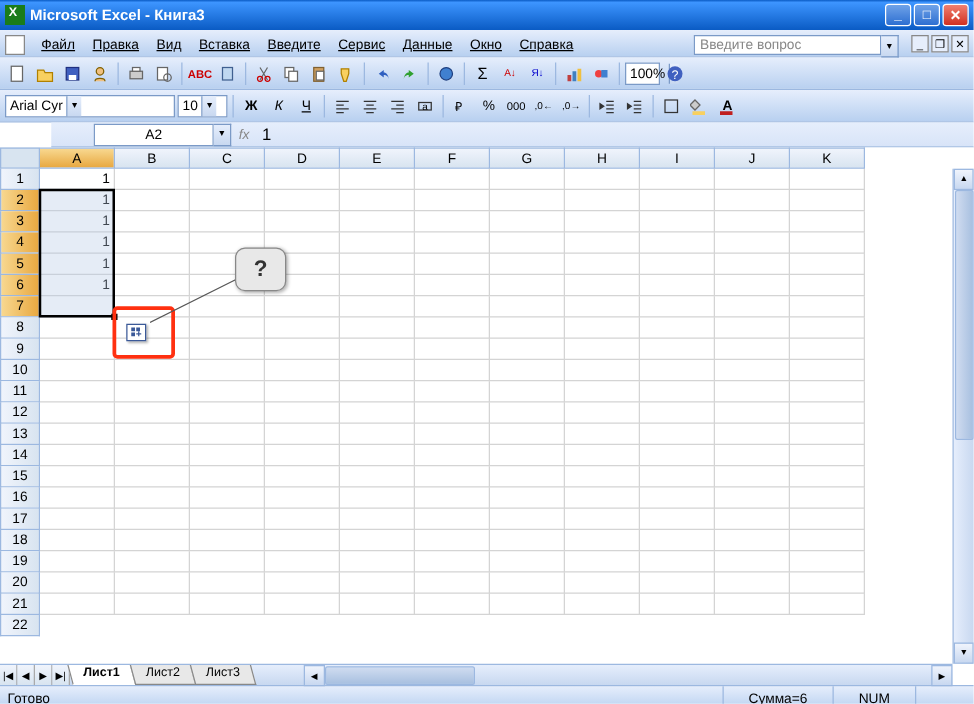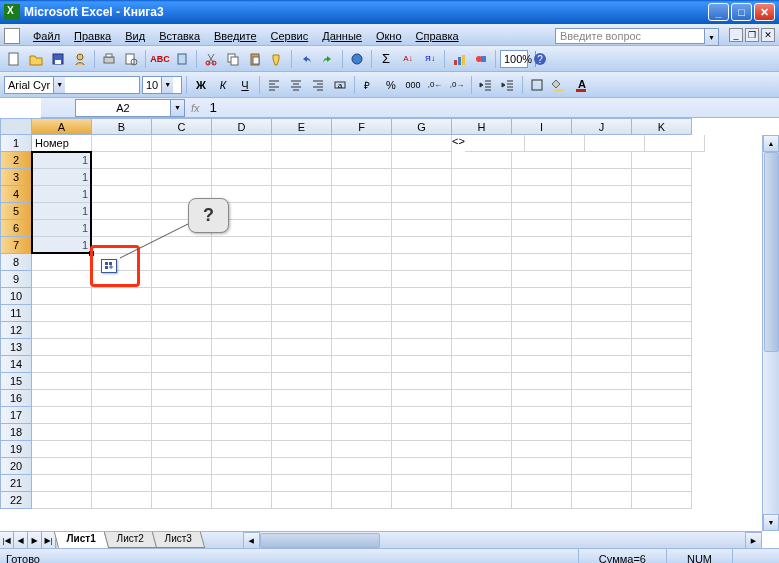--- a/index.html
+++ b/index.html
@@ -331,21 +331,20 @@
     <div class="row-h">15</div>
     <div class="row-h">16</div>
     <div class="row-h">17</div>
     <div class="row-h">18</div>
     <div class="row-h">19</div>
     <div class="row-h">20</div>
     <div class="row-h">21</div>
     <div class="row-h">22</div>
   </div>
   <div class="cells">
-    <div class="cell-row"><div class="cell">Номер</div><div class="cell"></div><div class="cell"></div><div class="cell"></div><div class="cell"></div><div class="cell"></div><div class="cell"></div>&lt;&gt;<div class="cell"></div><div class="cell"></div><div class="cell"></div><div class="cell"></div></div>
     <div class="cell-row">
         <div class="cell num">1</div>
         <div class="cell"></div>
         <div class="cell"></div>
         <div class="cell"></div>
         <div class="cell"></div>
         <div class="cell"></div>
         <div class="cell"></div>
         <div class="cell"></div>
         <div class="cell"></div>

